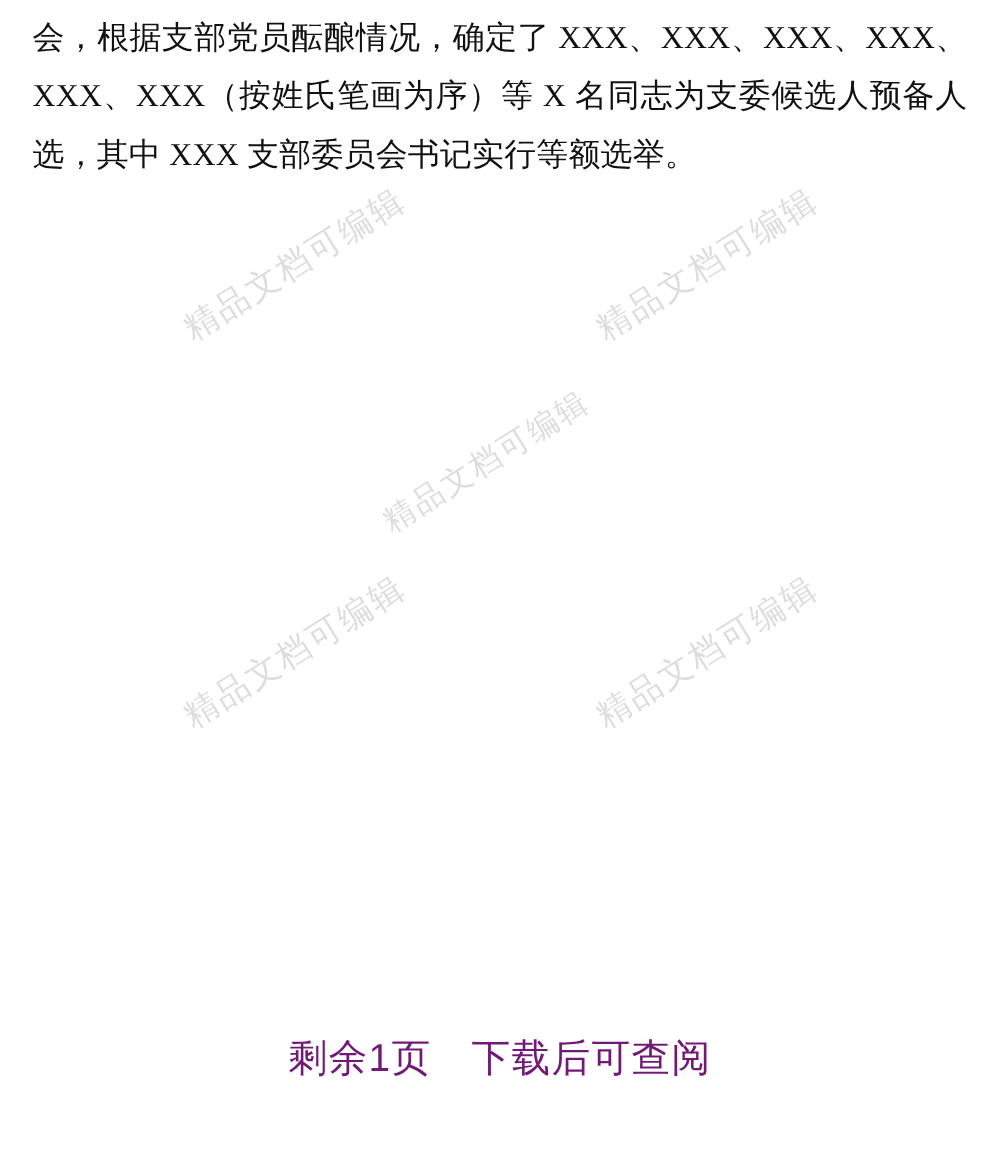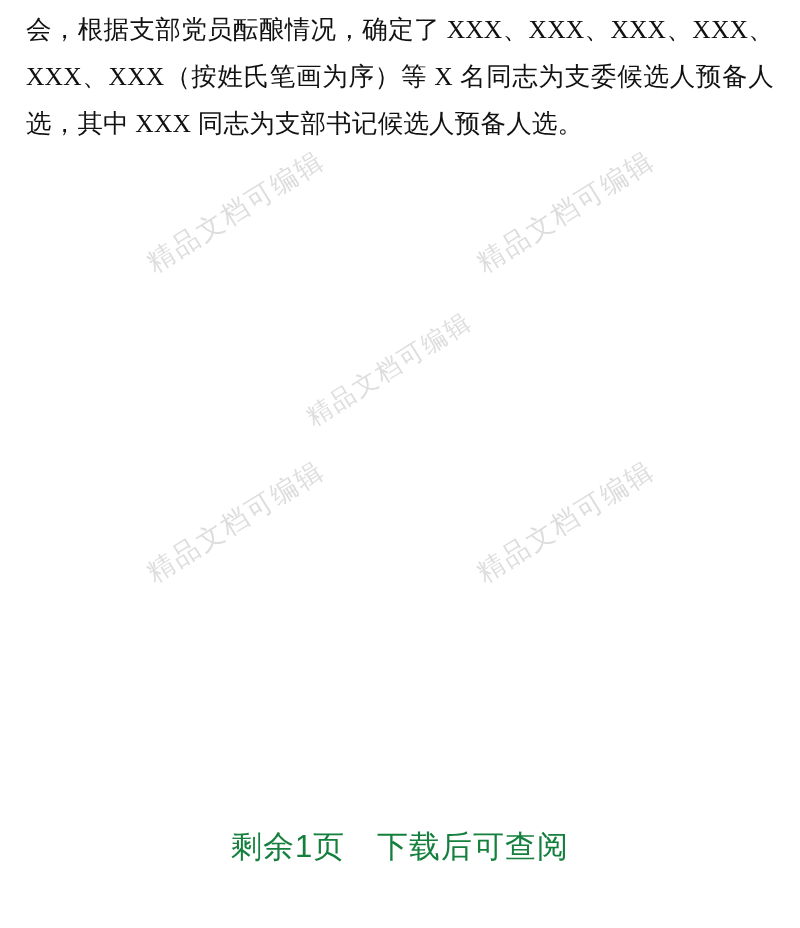--- a/index.html
+++ b/index.html
@@ -73,39 +73,39 @@
     position: absolute;
     left: 0;
     right: 0;
     top: 826px;
     text-align: center;
     z-index: 3;
   }
   .footer-note span {
     font-family: "Liberation Sans", sans-serif;
     font-size: 31px;
-    color: #15803d;
+    color: #701a75;
     letter-spacing: 1px;
     text-align: center;
   }
 </style>
 </head>
 <body>
 
 <div id="page">
 
   <div class="watermarks">
     <div class="wm wm1">精品文档可编辑</div>
     <div class="wm wm2">精品文档可编辑</div>
     <div class="wm wm3">精品文档可编辑</div>
     <div class="wm wm4">精品文档可编辑</div>
     <div class="wm wm5">精品文档可编辑</div>
   </div>
 
   <div class="doc-body">
-    <p class="para">会，根据支部党员酝酿情况，确定了 XXX、XXX、XXX、XXX、XXX、XXX（按姓氏笔画为序）等 X 名同志为支委候选人预备人选，其中 XXX 同志为支部书记候选人预备人选。</p>
+    <p class="para">会，根据支部党员酝酿情况，确定了 XXX、XXX、XXX、XXX、XXX、XXX（按姓氏笔画为序）等 X 名同志为支委候选人预备人选，其中 XXX 支部委员会书记实行等额选举。</p>
   </div>
 
   <div class="footer-note">
     <span>剩余1页　下载后可查阅</span>
   </div>
 
 </div>
 
 </body></html>

